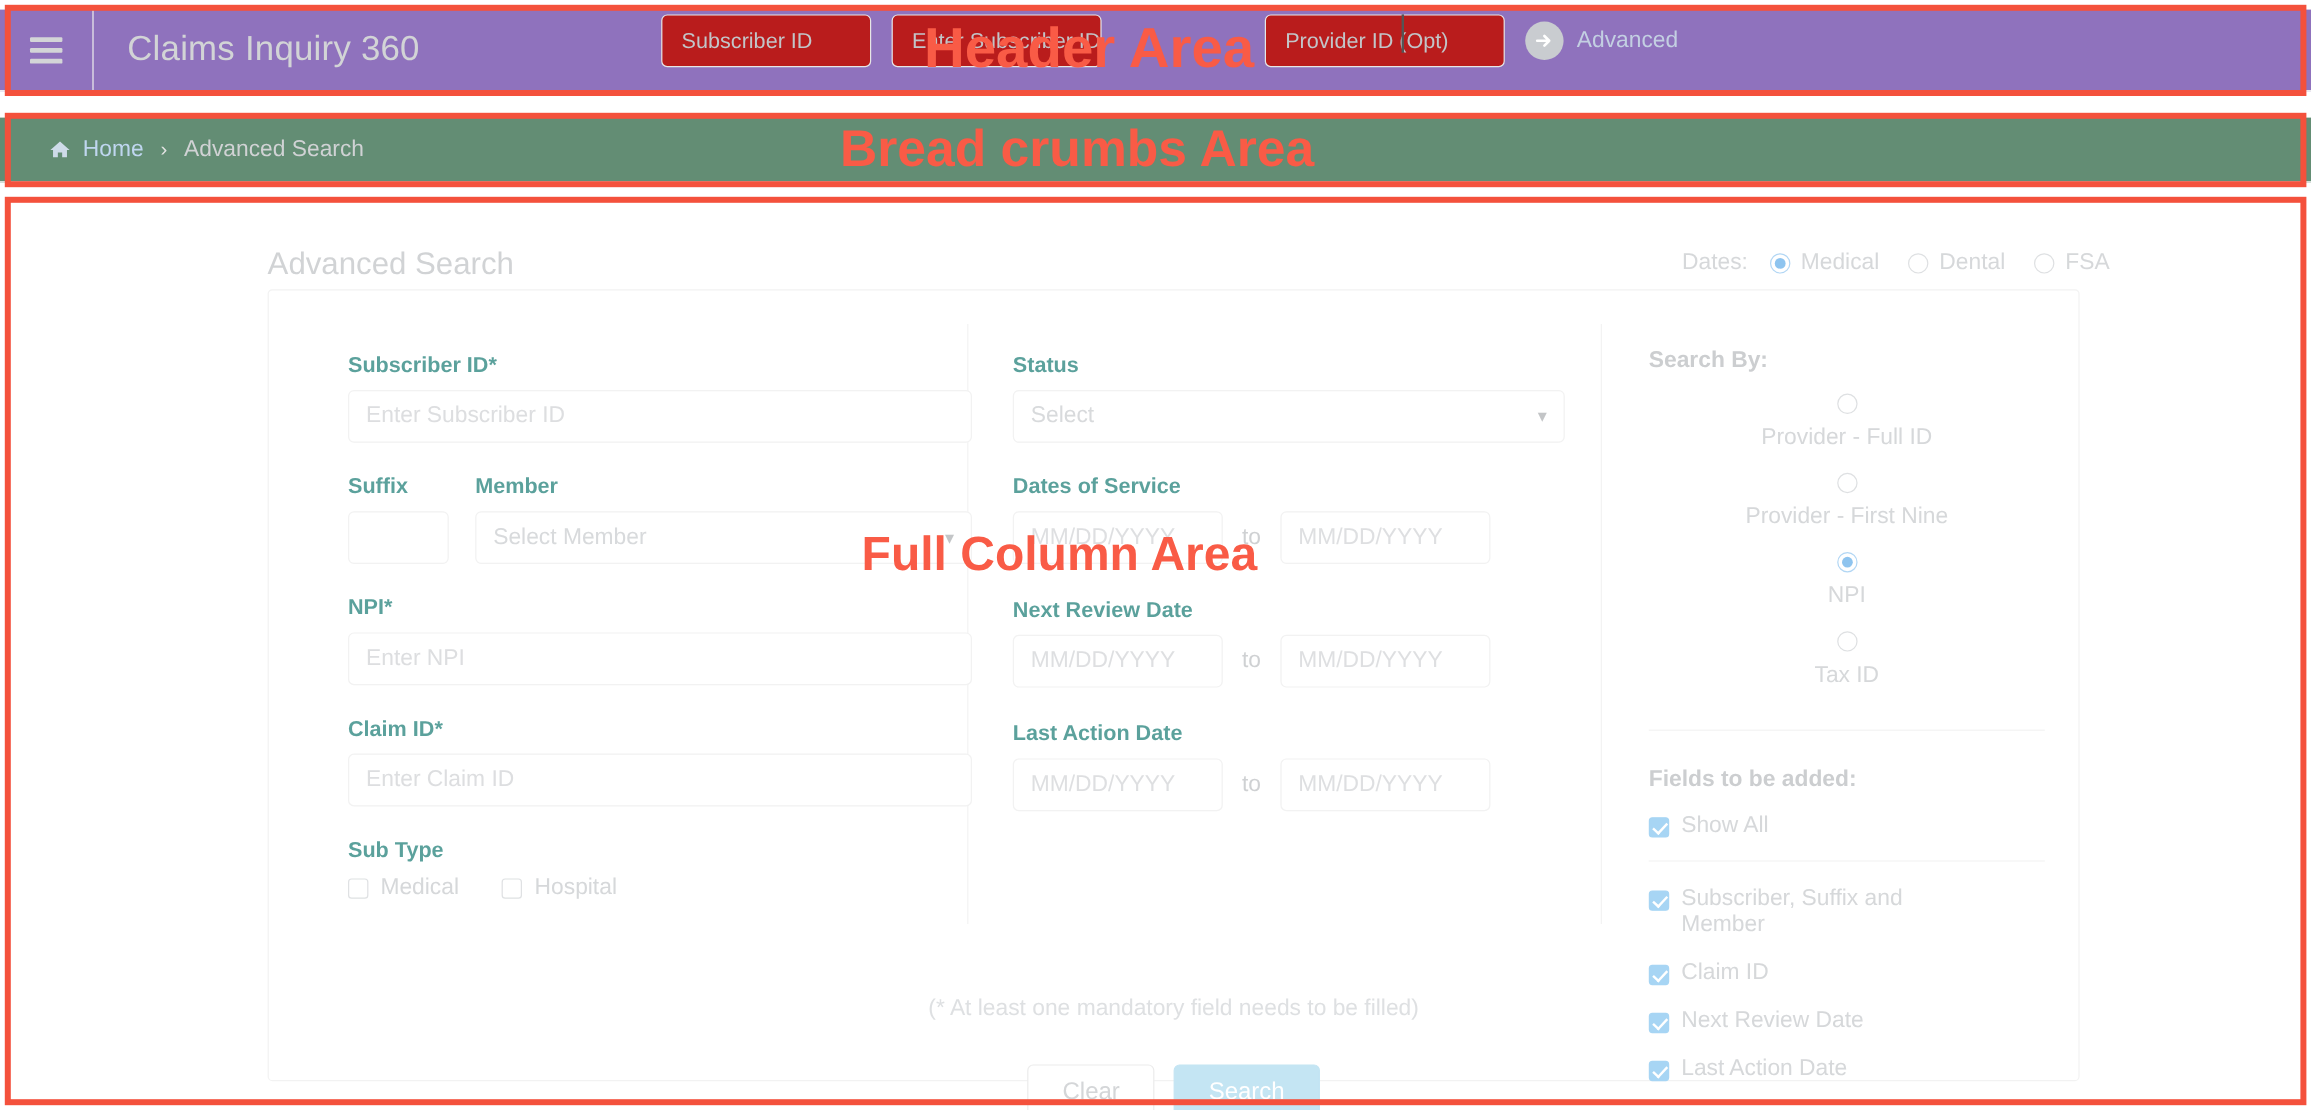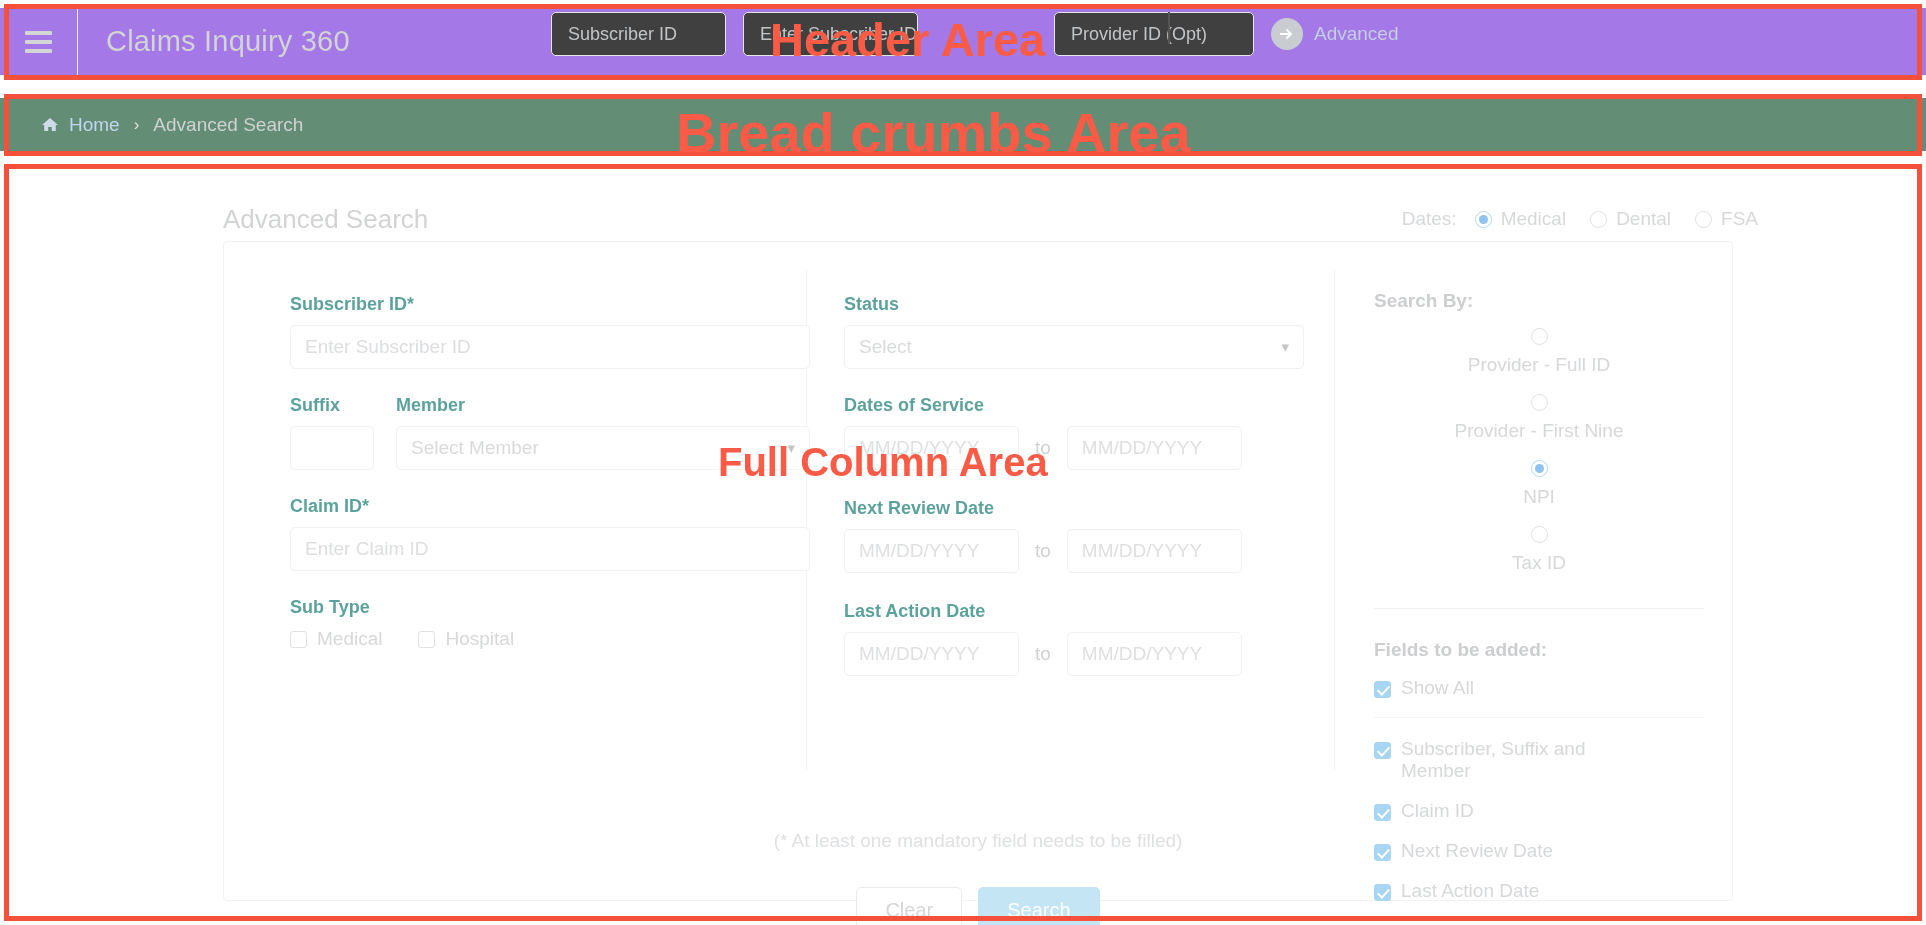--- a/index.html
+++ b/index.html
@@ -26,21 +26,21 @@
     white-space: nowrap;
     z-index: 60;
     pointer-events: none;
   }
 
   
   #header {
     position: absolute;
     left: 0; top: 8px;
     width: 1926px; height: 68px;
-    background: #6d28d9;
+    background: #4c1d95;
     border-bottom: 1px solid #e2e2e2;
     display: flex;
     align-items: center;
     opacity: .62;
   }
   #hamburger {
     width: 78px; height: 68px;
     display: flex; flex-direction: column;
     align-items: center; justify-content: center;
     gap: 5px;
@@ -54,21 +54,21 @@
     margin-left: 28px;
     font-size: 29px;
     color: #b7babd;
     letter-spacing: .2px;
     white-space: nowrap;
   }
   .hdr-input {
     height: 44px;
     border: 1px solid #e6e6e6;
     border-radius: 5px;
-    background: #404040;
+    background: #b91c1c;
     display: flex; align-items: center;
     padding: 0 16px;
     font-size: 18px;
     color: #c2c5c8;
     white-space: nowrap;
     overflow: hidden;
   }
   #hdr-f1 { position: absolute; left: 551px; top: 12px; width: 175px; }
   #hdr-f2 { position: absolute; left: 743px; top: 12px; width: 175px; }
   #hdr-f3 { position: absolute; left: 1054px; top: 12px; width: 200px; }
@@ -312,20 +312,24 @@
         </div>
         <div class="row2">
           <div class="txt-input" id="suffix-input"></div>
           <div class="sel-input" style="flex:1;">
             <span>Select Member</span>
             <span class="chev">▾</span>
           </div>
         </div>
       </div>
 
+      <div class="fgroup">
+        <div class="fld-label">NPI*</div>
+        <div class="txt-input">Enter NPI</div>
+      </div>
 
       <div class="fgroup">
         <div class="fld-label">Claim ID*</div>
         <div class="txt-input">Enter Claim ID</div>
       </div>
 
       <div>
         <div class="fld-label">Sub Type</div>
         <div id="subtype-row">
           <span class="cbx-opt">
@@ -433,14 +437,14 @@
       <div class="btn" id="search-btn">Search</div>
     </div>
   </div>
 </div>
 
 <div class="annot-box" style="left:4px;  top:4px;   width:1918px; height:76px;"></div>
 <div class="annot-box" style="left:4px;  top:94px;  width:1918px; height:62px;"></div>
 <div class="annot-box" style="left:4px;  top:164px; width:1918px; height:757px;"></div>
 
 <div class="annot-label" style="left:770px; top:12px;  font-size:47px;">Header Area</div>
-<div class="annot-label" style="left:676px; top:100px; font-size:56px;">Bread crumbs Area</div>
+<div class="annot-label" style="left:700px; top:100px; font-size:43px;">Bread crumbs Area</div>
 <div class="annot-label" style="left:718px; top:440px; font-size:40px;">Full Column Area</div>
 
 </body></html>

